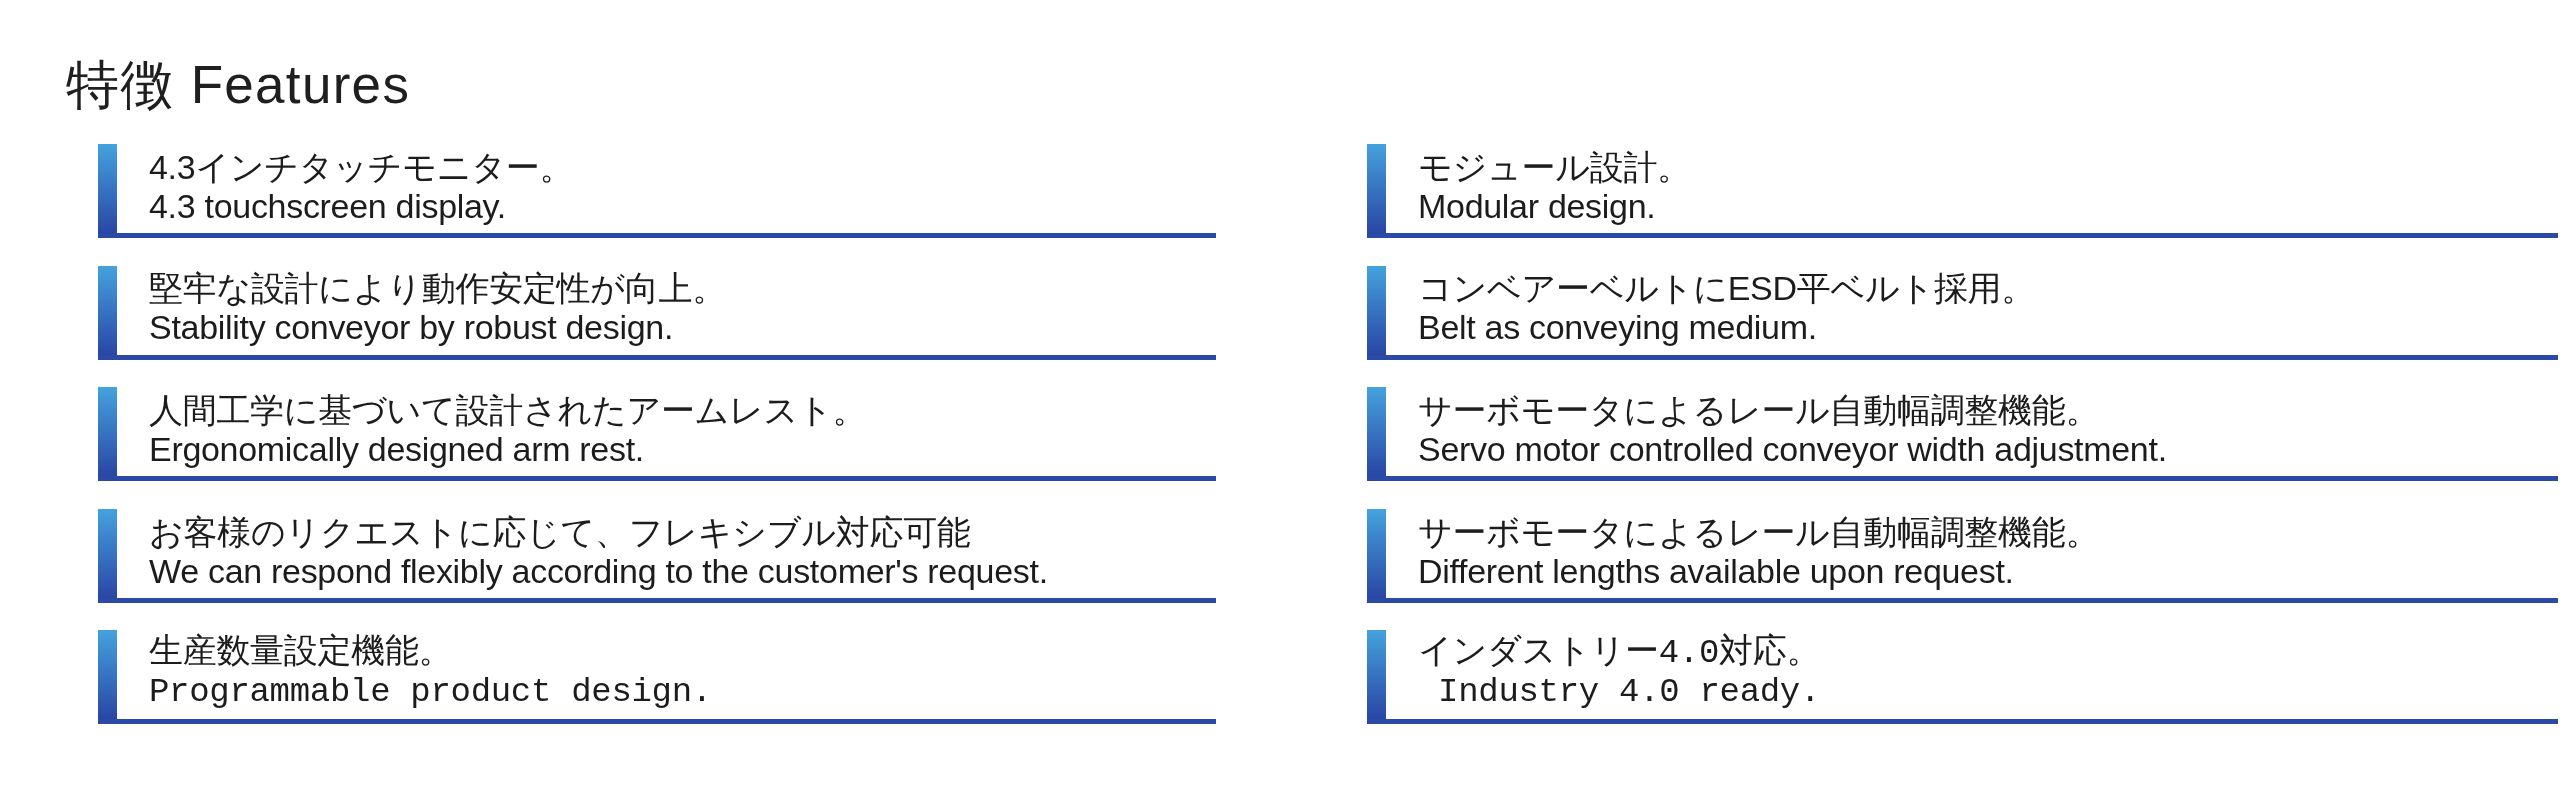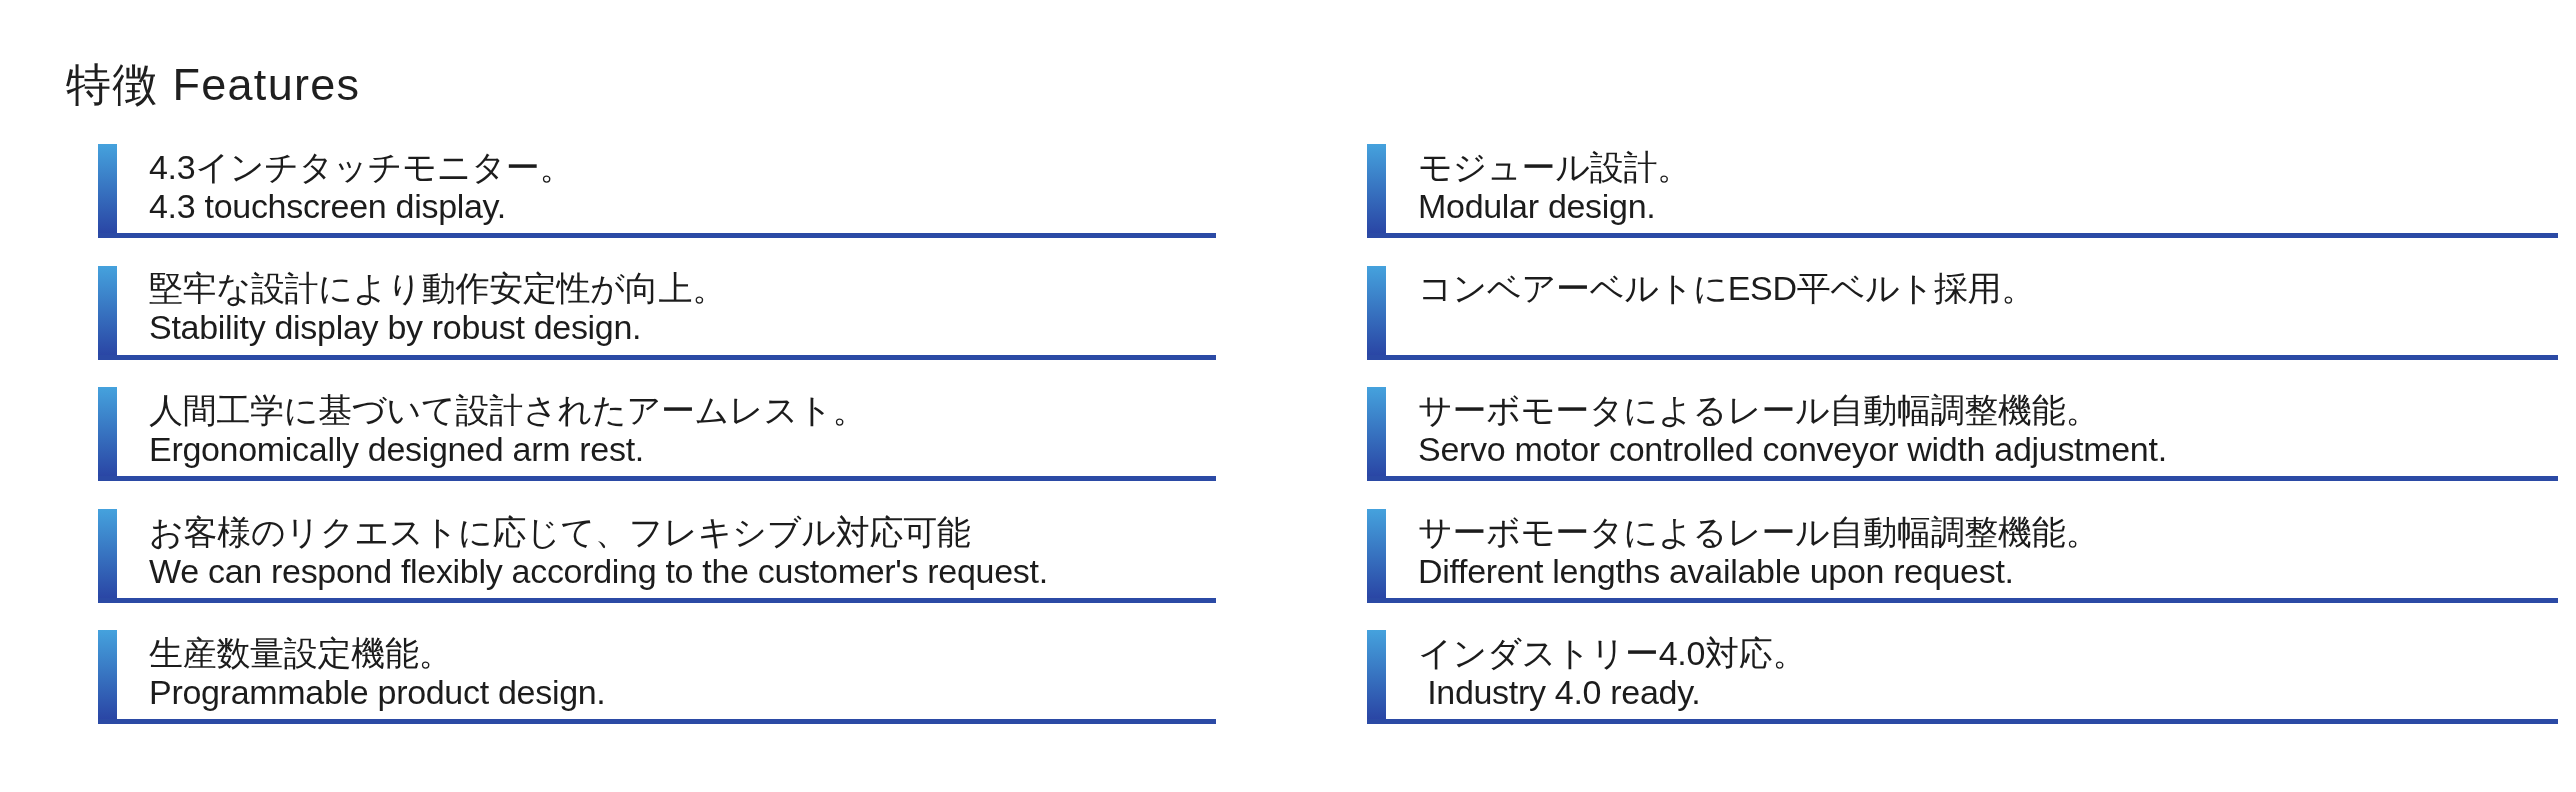--- a/index.html
+++ b/index.html
@@ -12,21 +12,21 @@
     width: 2576px;
     height: 792px;
     overflow: hidden;
     font-family: "Liberation Sans", sans-serif;
   }
   .page-title {
     position: absolute;
     left: 66px;
     top: 60px;
     margin: 0;
-    font-size: 45px;
+    font-size: 53px;
     line-height: 50px;
     font-weight: 400;
     letter-spacing: 1.3px;
     color: var(--title-text, #1f1f1f);
     white-space: pre;
   }
   .columns {
     position: absolute;
     left: 74px;
     top: 144px;
@@ -35,21 +35,21 @@
   }
   .col { display: block; }
   .col-left  { width: 1118px; padding-left: 24px; }
   .col-right { width: 1191px; padding-left: 48px; }
   .feature-item {
     position: relative;
     height: 89px;
     border-bottom: 5.6px solid var(--underline, #2b4aa5);
     margin-bottom: 27.6px;
   }
-  .feature-item:last-child { margin-bottom: 0; }
+  .feature-item:last-child { margin-bottom: 0; font-family: Liberation Mono, monospace; }
   .accent-bar {
     position: absolute;
     left: 0;
     top: 0;
     width: 19px;
     height: 89px;
     background: linear-gradient(180deg, var(--bar-top, #45a2dd) 0%, var(--bar-bottom, #2a46a5) 100%);
   }
   .feature-lines {
     position: absolute;
@@ -79,21 +79,21 @@
       <div class="feature-lines">
         <div class="feature-jp">4.3インチタッチモニター。</div>
         <div class="feature-en">4.3 touchscreen display.</div>
       </div>
     </div>
 
     <div class="feature-item">
       <span class="accent-bar"></span>
       <div class="feature-lines">
         <div class="feature-jp">堅牢な設計により動作安定性が向上。</div>
-        <div class="feature-en">Stability display by robust design.</div>
+        <div class="feature-en">Stability conveyor by robust design.</div>
       </div>
     </div>
 
     <div class="feature-item">
       <span class="accent-bar"></span>
       <div class="feature-lines">
         <div class="feature-jp">人間工学に基づいて設計されたアームレスト。</div>
         <div class="feature-en">Ergonomically designed arm rest.</div>
       </div>
     </div>
@@ -123,20 +123,21 @@
       <div class="feature-lines">
         <div class="feature-jp">モジュール設計。</div>
         <div class="feature-en">Modular design.</div>
       </div>
     </div>
 
     <div class="feature-item">
       <span class="accent-bar"></span>
       <div class="feature-lines">
         <div class="feature-jp">コンベアーベルトにESD平ベルト採用。</div>
+        <div class="feature-en">Belt as conveying medium.</div>
       </div>
     </div>
 
     <div class="feature-item">
       <span class="accent-bar"></span>
       <div class="feature-lines">
         <div class="feature-jp">サーボモータによるレール自動幅調整機能。</div>
         <div class="feature-en">Servo motor controlled conveyor width adjustment.</div>
       </div>
     </div>

